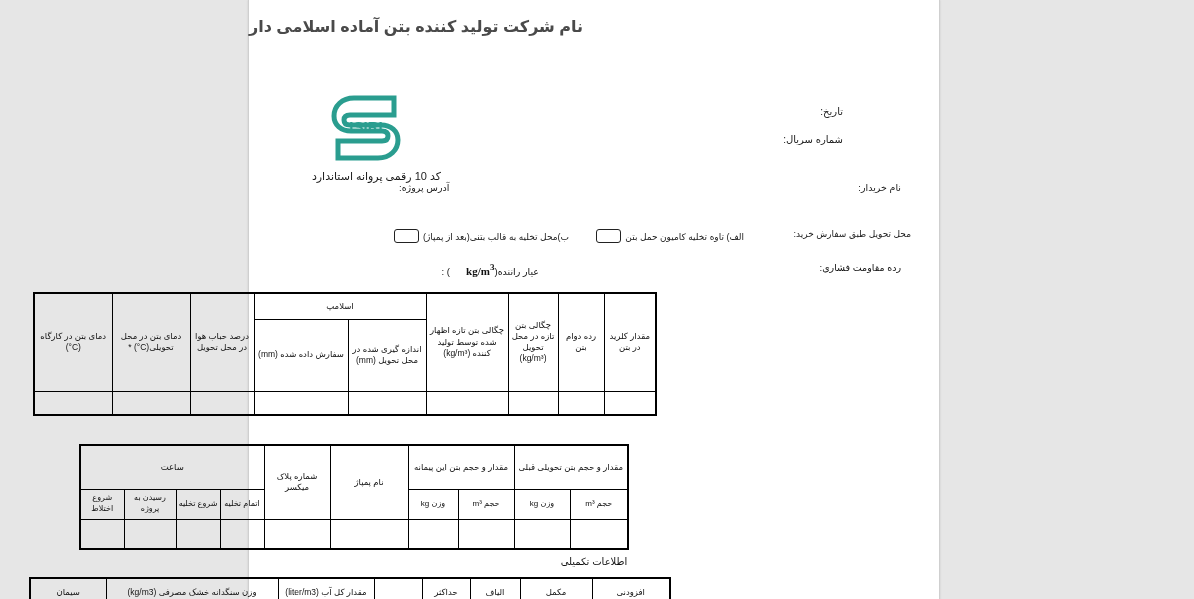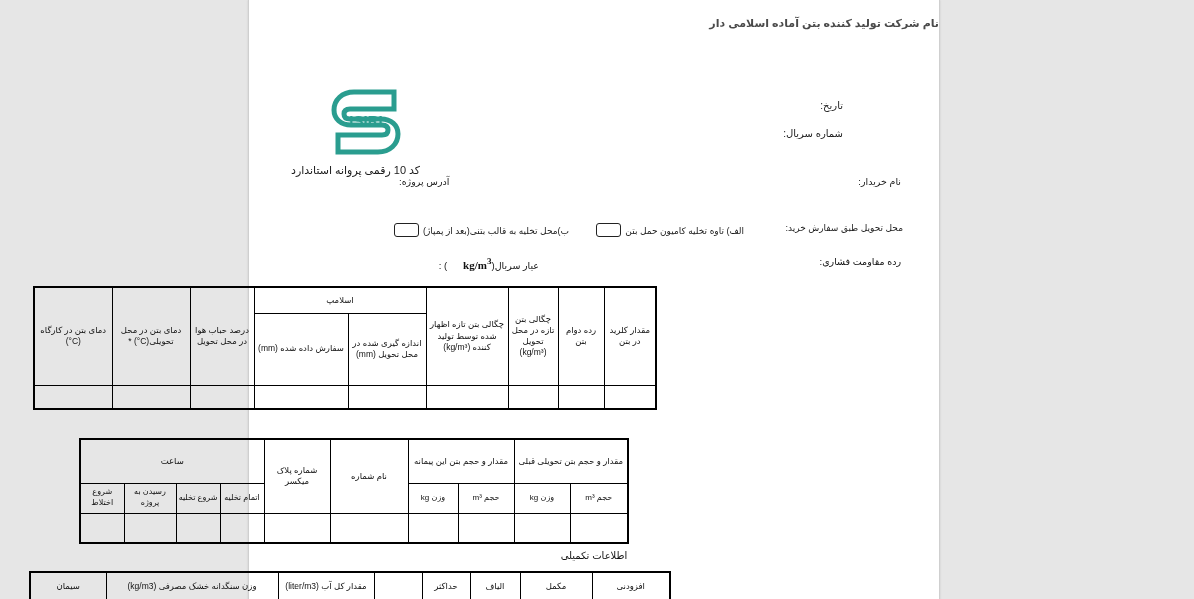--- a/index.html
+++ b/index.html
@@ -15,22 +15,22 @@
     left: 248px; top: 0;
     width: 692px; height: 620px;
     background: #ffffff;
     border-left: 1px solid #cfcfcf;
     border-right: 1px solid #cfcfcf;
     box-shadow: 0 0 2px rgba(0,0,0,0.12);
     direction: rtl;
     color: #111;
   }
   .doc-title {
-    text-align: right;
-    font-size: 11px;
+    text-align: left;
+    font-size: 16px;
     font-weight: bold;
     color: #4a4a4a;
     margin-top: 17px;
     letter-spacing: 0.2px;
   }
   
   .header-zone {
     position: relative;
     height: 130px;
     margin-top: 16px;
@@ -46,21 +46,21 @@
     font-weight: normal;
     color: #1a1a1a;
     margin-bottom: 17px;
     white-space: nowrap;
   }
   .logo-block {
     position: absolute;
     left: 42px;
     top: 42px;
     width: 150px;
-    text-align: left;
+    text-align: right;
   }
   .logo-svg { display: block; margin: 0 auto; }
   .logo-cap {
     font-size: 11px;
     color: #1a1a1a;
     margin-top: 8px;
     white-space: nowrap;
   }
   
   .field-row {
@@ -72,21 +72,21 @@
   .fr-right { position: absolute; right: 38px; top: 0; white-space: nowrap; }
   .fr-left  { position: absolute; left: 150px; top: 0; white-space: nowrap; }
 
   .delivery-row {
     position: relative;
     height: 30px;
     font-size: 9px;
     color: #1a1a1a;
     margin-top: 22px;
   }
-  .dr-label { position: absolute; right: 36px; top: 3px; white-space: nowrap; }
+  .dr-label { position: absolute; right: 28px; top: 3px; white-space: nowrap; }
   .opt-a { position: absolute; right: 195px; top: 3px; white-space: nowrap; }
   .opt-b { position: absolute; right: 370px; top: 3px; white-space: nowrap; }
   .chk {
     display: inline-block;
     width: 25px; height: 14px;
     border: 1px solid #222;
     border-radius: 3px;
     vertical-align: -3px;
     margin: 0 4px;
     background: #fff;
@@ -194,21 +194,21 @@
     <span class="opt-a">
       <span>الف) تاوه تخلیه کامیون حمل بتن</span><span class="chk"></span>
     </span>
     <span class="opt-b">
       <span>ب)محل تخلیه به قالب بتنی(بعد از پمپاژ)</span><span class="chk"></span>
     </span>
   </div>
 
   <div class="strength-row">
     <span class="sr-right">رده مقاومت فشاری:</span>
-    <span class="sr-left"><span>عیار سریال(</span><b><span>kg/m</span><sup>3</sup></b><span>) :</span></span>
+    <span class="sr-left"><span>عیار راننده(</span><b><span>kg/m</span><sup>3</sup></b><span>) :</span></span>
   </div>
 
   <div class="t1-wrap">
     <table class="grid" id="table1">
       <colgroup>
         <col style="width:52px">
           <col style="width:46px">
           <col style="width:50px">
           <col style="width:82px">
         <col style="width:78px">
@@ -258,21 +258,21 @@
         <col style="width:66px">
         <col style="width:44px">
           <col style="width:44px">
           <col style="width:52px">
           <col style="width:44px">
       </colgroup>
       <tbody>
           <tr>
         <td colspan="2" class="tall">مقدار و حجم بتن تحویلی قبلی</td>
         <td colspan="2" class="tall">مقدار و حجم بتن این پیمانه</td>
-        <td rowspan="2">نام شماره</td>
+        <td rowspan="2">نام پمپاژ</td>
         <td rowspan="2">شماره پلاک میکسر</td>
         <td colspan="4" class="tall">ساعت</td>
       </tr>
       <tr>
         <td class="sub">حجم m³</td>
         <td class="sub">وزن kg</td>
         <td class="sub">حجم m³</td>
         <td class="sub">وزن kg</td>
         <td class="sub">اتمام تخلیه</td>
         <td class="sub">شروع تخلیه</td>

